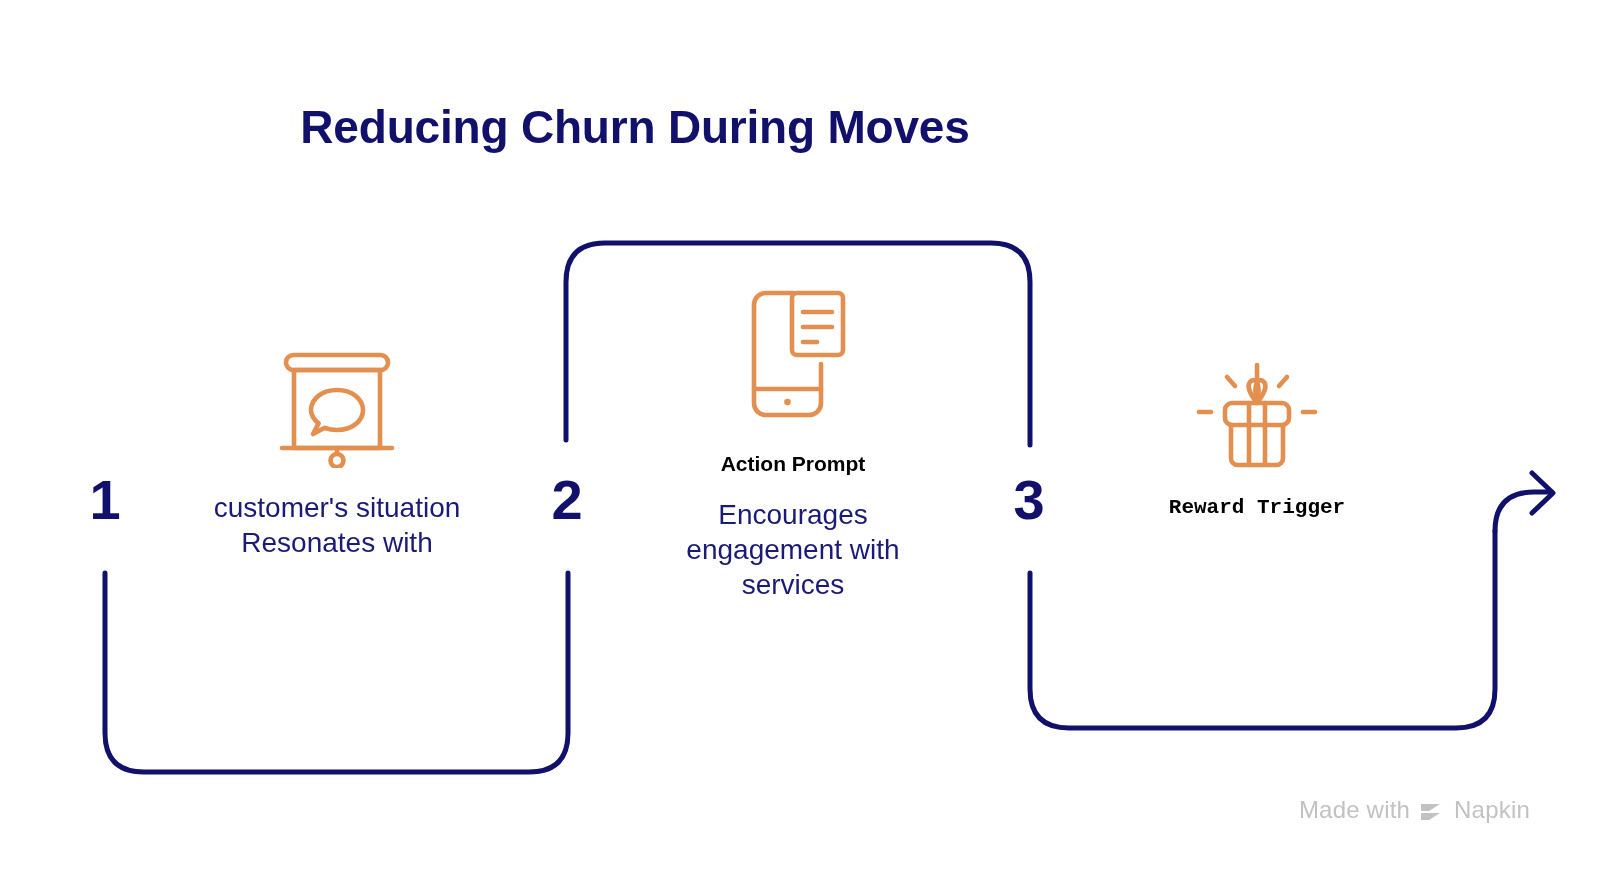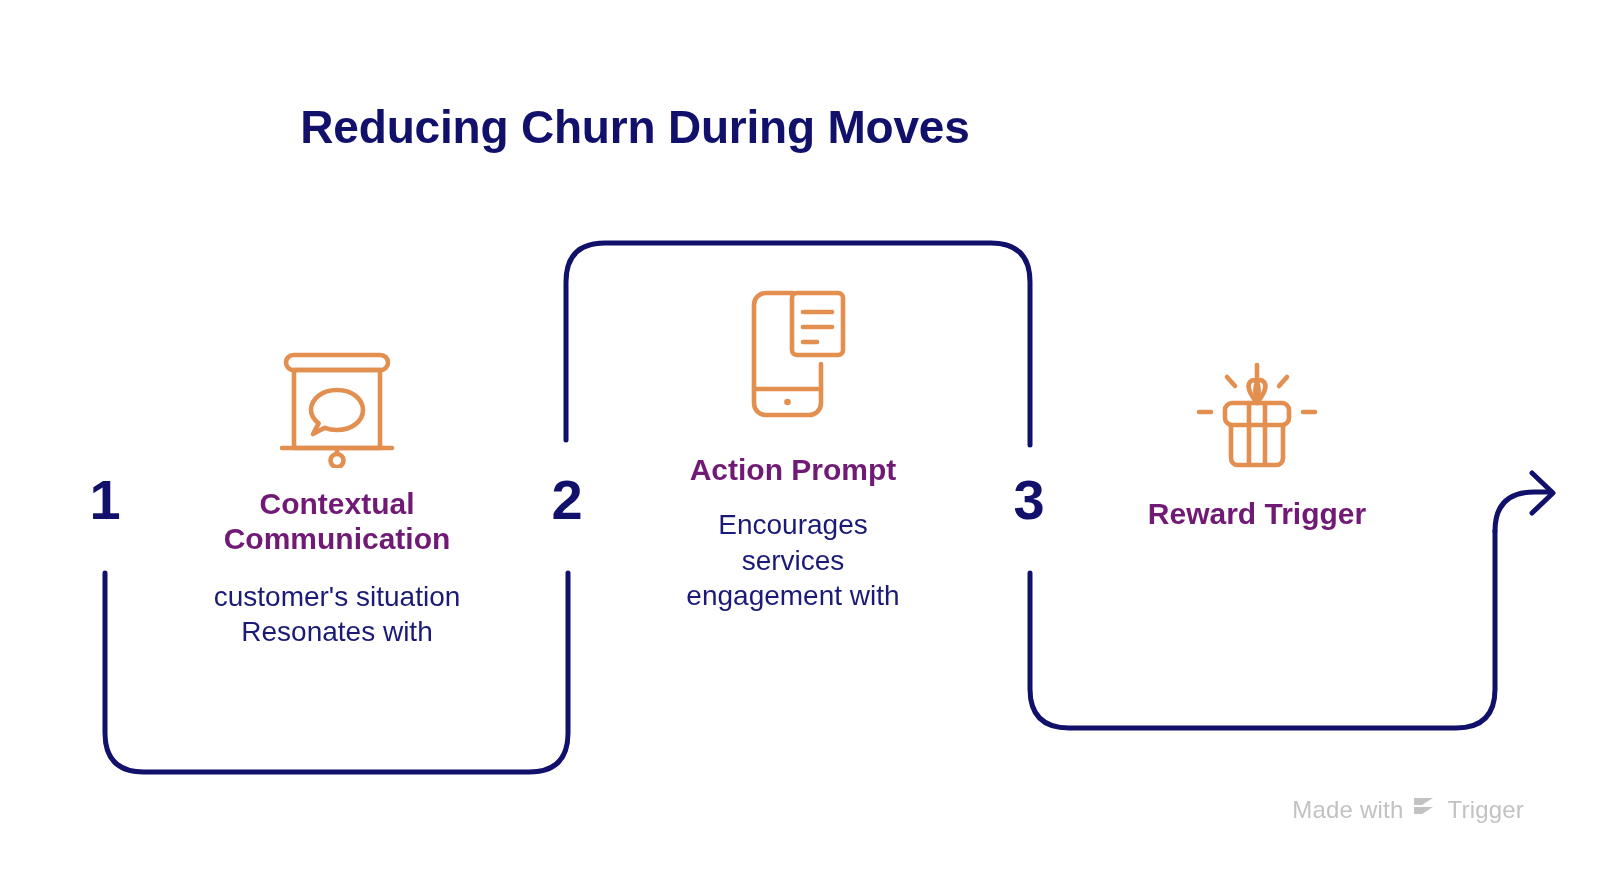--- a/index.html
+++ b/index.html
@@ -53,56 +53,56 @@
   #num-2 { left: 537px; top: 472px; }
   #num-3 { left: 999px; top: 472px; }
 
   .step-block {
     position: absolute;
     width: 330px;
     text-align: center;
   }
   #block-1 { left: 172px;  top: 350px; }
   #block-2 { left: 628px;  top: 285px; }
-  #block-3 { left: 1092px; top: 360px; }
+  #block-3 { left: 1092px; top: 360px; font-family: Liberation Mono, monospace; }
 
   .step-icon {
     height: 118px;
     display: flex;
     align-items: center;
     justify-content: center;
   }
   #block-2 .step-icon { height: 145px; }
   #block-3 .step-icon { height: 110px; }
 
   .step-title {
-    font-size: 30px;
+    font-size: 21px;
     font-weight: bold;
-    color: #701a75;
+    color: #000000;
     line-height: 1.18;
     margin-top: 18px;
   }
   #block-2 .step-title { margin-top: 22px; }
   #block-3 .step-title { margin-top: 26px; }
 
   .step-desc {
     font-size: 28px;
     color: #1b1b77;
     line-height: 1.26;
     margin-top: 22px;
   }
   #block-2 .step-desc { margin-top: 20px; }
   #block-3 .step-desc { margin-top: 22px; }
 
   .watermark {
     position: absolute;
-    right: 76px;
+    right: 70px;
     top: 796px;
     display: flex;
-    align-items: flex-start;
+    align-items: flex-end;
     gap: 9px;
     color: #c2c2c2;
     font-size: 24px;
     letter-spacing: 0.2px;
   }
   .watermark .logo { display: block; }
 </style>
 </head>
 <body>
 
@@ -129,24 +129,20 @@
   <div class="step-block" id="block-1">
     <div class="step-icon">
       <svg width="124" height="118" viewBox="0 0 124 118" fill="none" stroke="#e28f50" stroke-width="4.6" stroke-linecap="round" stroke-linejoin="round">
         <rect x="11" y="5" width="102" height="15" rx="7.5"></rect>
         <rect x="19" y="20" width="86" height="78"></rect>
         <line x1="7" y1="98" x2="117" y2="98"></line>
         <path d="M62,40 C77,40 88,49 88,60 C88,71 77,80 62,80 C57.5,80 53.4,79.2 49.8,77.8 L38,84 L43.6,73.4 C39.3,69.9 36,65.3 36,60 C36,49 47,40 62,40 Z"></path>
         <line x1="62" y1="98" x2="62" y2="104"></line>
         <circle cx="62" cy="110.5" r="6.5"></circle>
       </svg>
-    </div>
-    <div class="step-title">
-      <div>Contextual</div>
-      <div>Communication</div>
     </div>
     <div class="step-desc">
       <div>customer's situation</div>
       <div>Resonates with</div>
     </div>
   </div>
 
   <div class="step-block" id="block-2">
     <div class="step-icon">
       <svg width="110" height="140" viewBox="0 0 110 140" fill="none" stroke="#e28f50" stroke-width="4.6" stroke-linecap="round" stroke-linejoin="round">
@@ -157,22 +153,22 @@
         <line x1="65" y1="24" x2="94" y2="24"></line>
         <line x1="65" y1="39" x2="94" y2="39"></line>
         <line x1="65" y1="54" x2="79" y2="54"></line>
       </svg>
     </div>
     <div class="step-title">
       <div>Action Prompt</div>
     </div>
     <div class="step-desc">
       <div>Encourages</div>
+      <div>engagement with</div>
       <div>services</div>
-      <div>engagement with</div>
     </div>
   </div>
 
   <div class="step-block" id="block-3">
     <div class="step-icon">
       <svg width="136" height="106" viewBox="0 0 136 106" fill="none" stroke="#e28f50" stroke-width="4.6" stroke-linecap="round" stroke-linejoin="round">
 
         <line x1="68" y1="3" x2="68" y2="15"></line>
         <line x1="38" y1="15" x2="46" y2="24"></line>
         <line x1="98" y1="15" x2="90" y2="24"></line>
@@ -194,16 +190,16 @@
       <div>Reward Trigger</div>
     </div>
   </div>
 
   <div class="watermark">
     <span>Made with</span>
     <svg class="logo" width="26" height="22" viewBox="0 0 26 22">
       <path d="M2,2 L21,2 L10,9 L2,9 Z" fill="#c2c2c2"></path>
       <path d="M2,11 L21,11 L10,18 L2,18 Z" fill="#c2c2c2"></path>
     </svg>
-    <span>Trigger</span>
+    <span>Napkin</span>
   </div>
 
 </div>
 
 </body></html>

